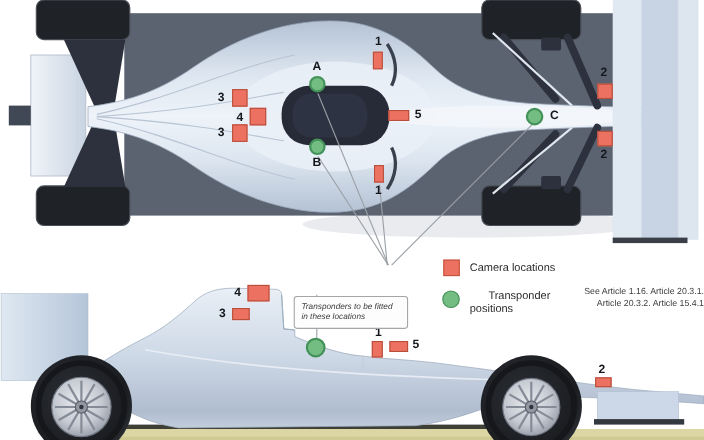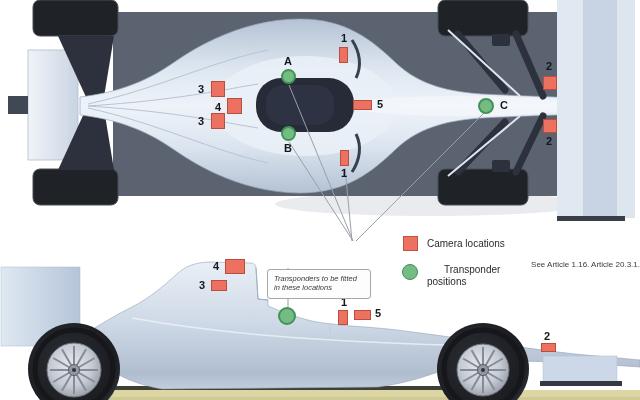--- a/index.html
+++ b/index.html
@@ -226,15 +226,16 @@
   </div>
 
   <div class="legend-sq"></div>
   <span class="legend-label" style="left:427px;top:238px">Camera locations</span>
   <div class="legend-ci"></div>
   <span class="legend-label" style="left:444px;top:264px">Transponder</span>
   <span class="legend-label" style="left:427px;top:276px">positions</span>
 
   <div class="articles">
     <div>See Article 1.16. Article 20.3.1.</div>
+    <div>Article 20.3.2. Article 15.4.1</div>
   </div>
 
 </div>
 
 </body></html>

